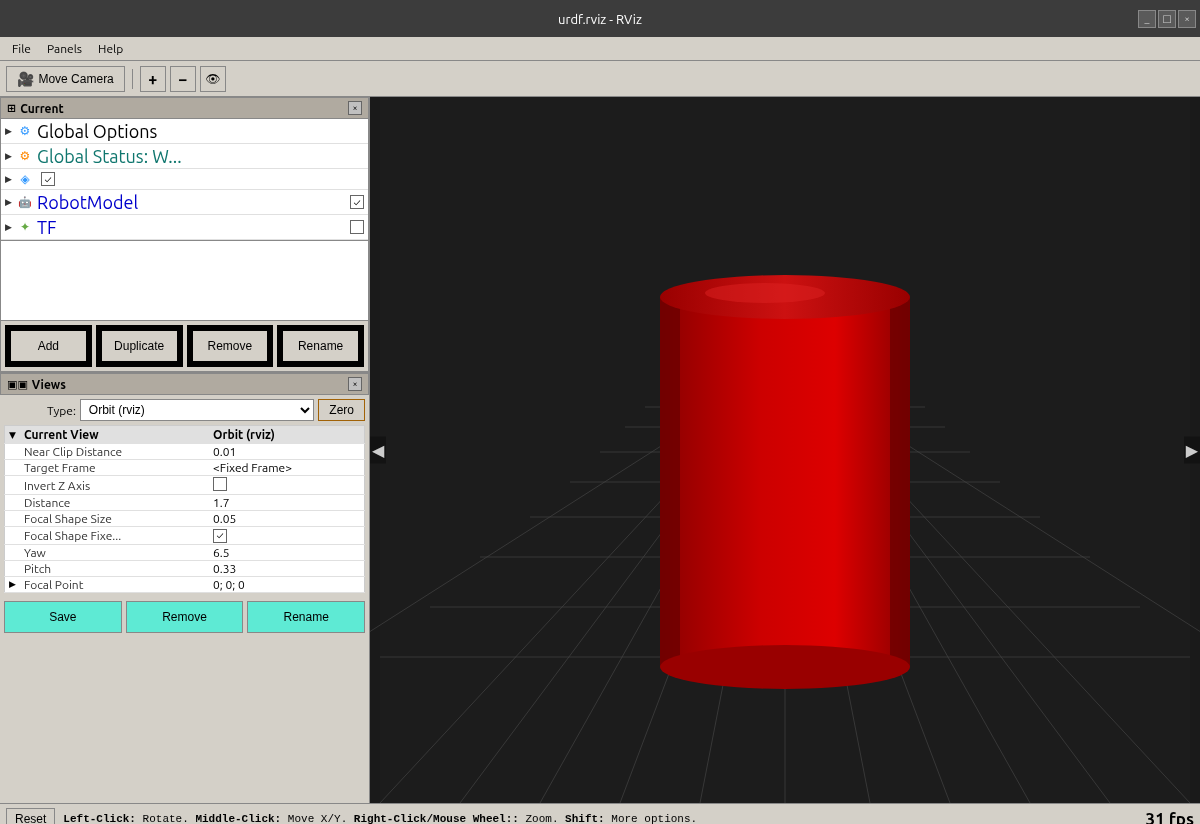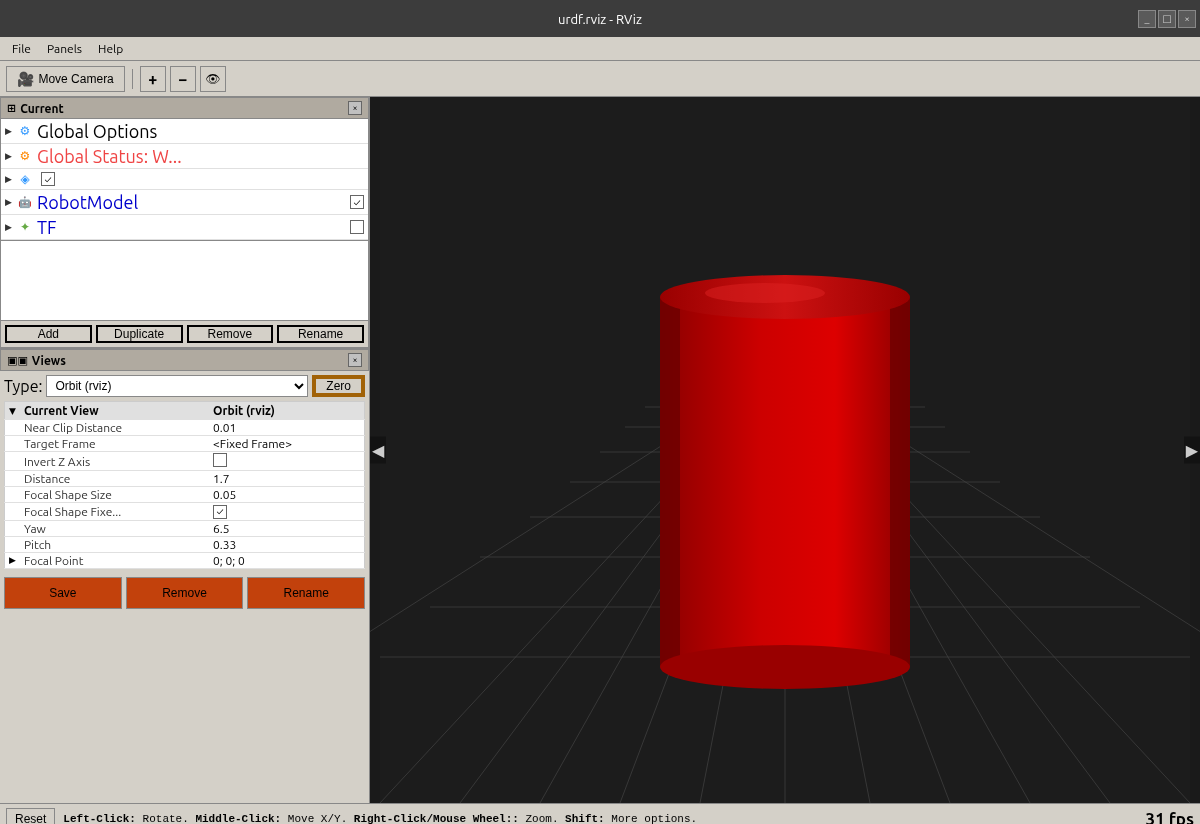--- a/index.html
+++ b/index.html
@@ -167,21 +167,21 @@
       display: flex;
       align-items: center;
       justify-content: center;
       font-size: 12px;
     }
     .display-name {
       flex: 1;
       font-size: 18px;
     }
     .display-name.blue { color: #0000cc; }
-    .display-name.orange { color: #ef4444; }
+    .display-name.orange { color: #0f766e; }
     .display-checkbox {
       width: 14px;
       height: 14px;
       border: 1px solid #666;
       background: #fff;
       display: flex;
       align-items: center;
       justify-content: center;
       margin-left: 4px;
       font-size: 10px;
@@ -201,54 +201,54 @@
     .panel-buttons {
       display: flex;
       gap: 4px;
       padding: 4px;
       background: #d4d0c8;
       border: 1px solid #888;
       border-top: none;
     }
     .panel-btn {
       flex: 1;
-      height: 18px;
-      background: #d4d0c8;
-      border: 2px solid #000000;
+      height: 42px;
+      background: #d4d0c8;
+      border: 6px solid #000000;
       cursor: pointer;
       font-size: 12px;
     }
 
     
     .views-panel {
       border-top: 1px solid #888;
     }
     .views-content {
       background: #d4d0c8;
       padding: 4px;
     }
     .type-row {
       display: flex;
       align-items: center;
       gap: 4px;
       margin-bottom: 4px;
     }
-    .type-label { font-size: 16px; }
+    .type-label { font-size: 12px; margin-left: 43px; }
     .type-select {
       flex: 1;
       height: 22px;
       border: 1px solid #888;
       background: #fff;
       font-size: 12px;
       padding: 0 4px;
     }
     .zero-btn {
       height: 22px;
       padding: 0 10px;
-      border: 4px solid #a16207;
+      border: 1px solid #a16207;
       background: #d4d0c8;
       cursor: pointer;
       font-size: 12px;
     }
 
     .current-view-table {
       width: 100%;
       background: #fff;
       border: 1px solid #ccc;
       border-collapse: collapse;
@@ -277,21 +277,21 @@
 
     .views-buttons {
       display: flex;
       gap: 4px;
       padding: 4px;
       background: #d4d0c8;
     }
     .views-btn {
       flex: 1;
       height: 32px;
-      background: #c2410c;
+      background: #5eead4;
       border: 1px solid #888;
       cursor: pointer;
       font-size: 12px;
       text-align: center;
     }
 
     
     .viewport {
       flex: 1;
       background: #1a1a1a;

